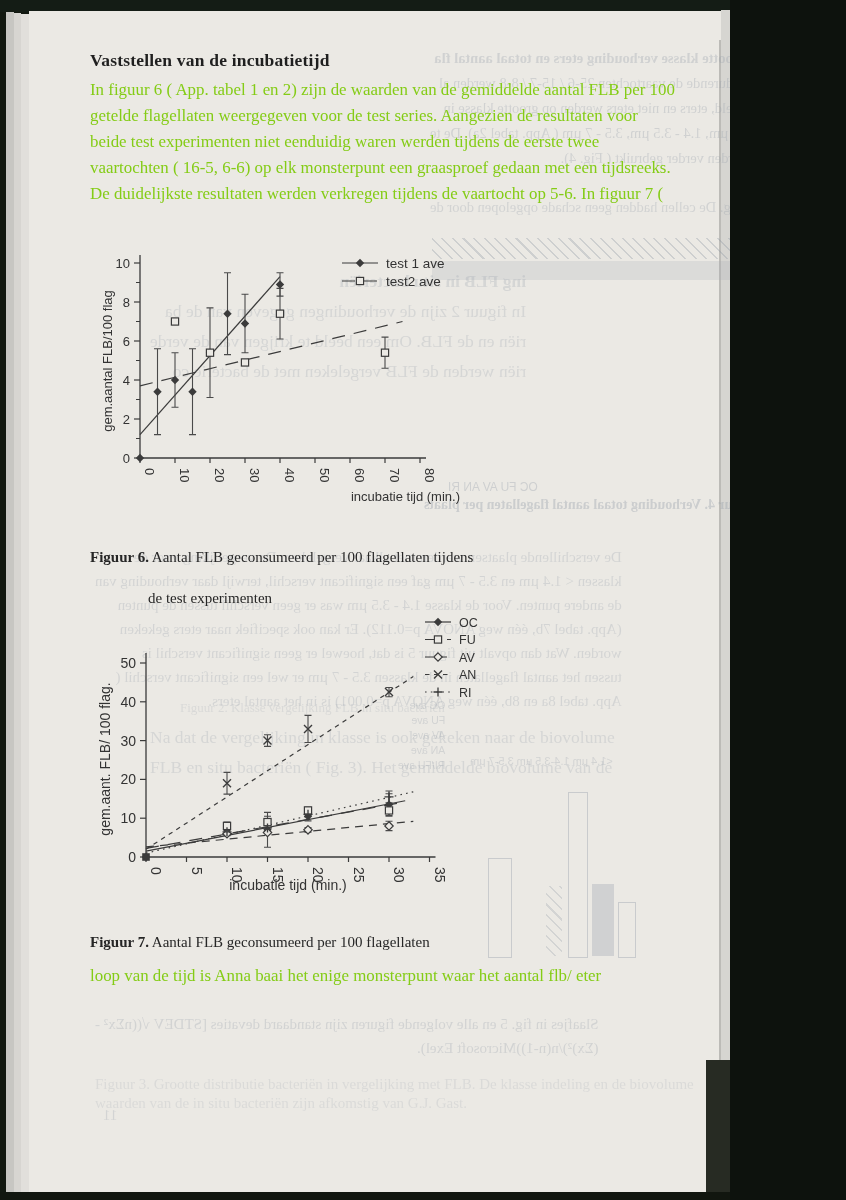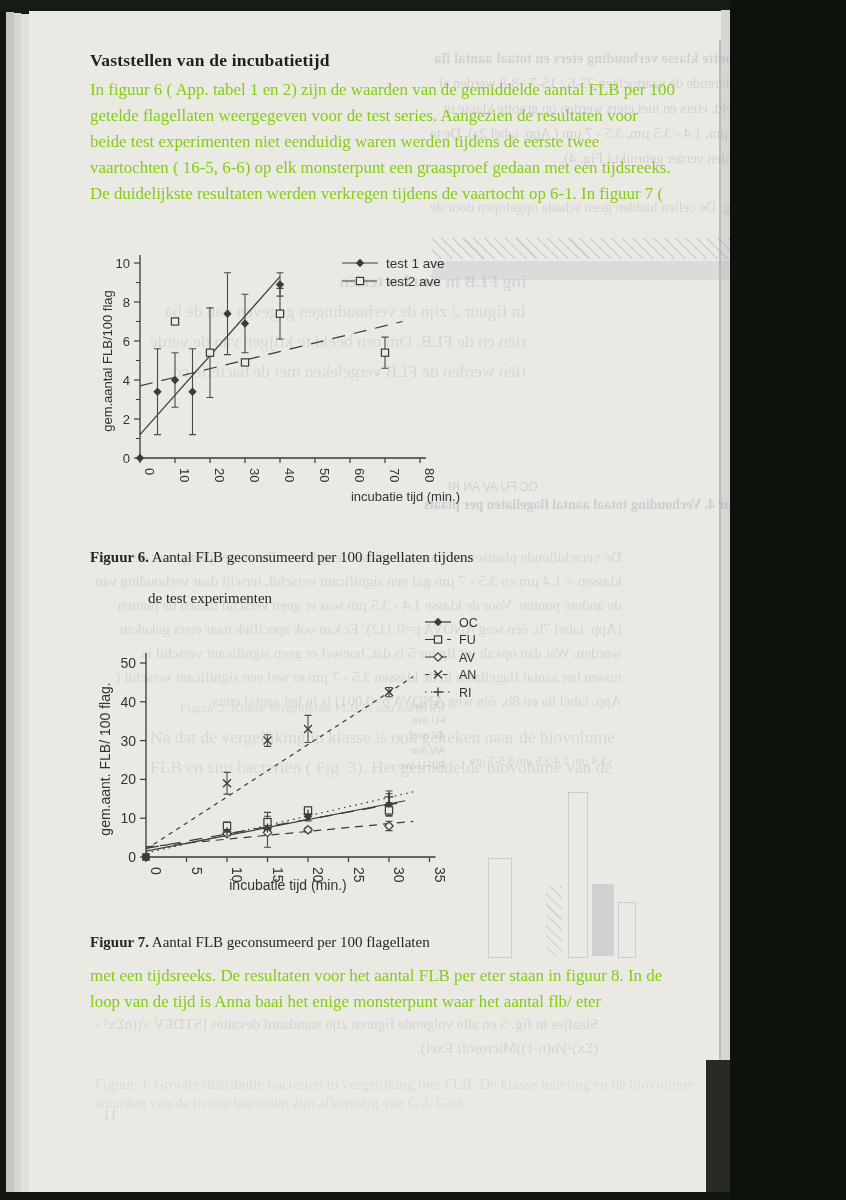--- a/index.html
+++ b/index.html
@@ -57,21 +57,21 @@
   <div class="gbar gray" style="left:592px;top:884px;width:22px;height:72px"></div>
   <div class="gbar goutline" style="left:618px;top:902px;width:16px;height:54px"></div>
 
   <div class="abs title chart" style="left:90px;top:50px">Vaststellen van de incubatietijd</div>
 
   <div class="abs chart" style="left:90px;top:77px">
       <div class="body-line">In figuur 6 ( App. tabel 1 en 2) zijn de waarden van de gemiddelde aantal FLB per 100</div>
       <div class="body-line">getelde flagellaten weergegeven voor de test series. Aangezien de resultaten voor</div>
       <div class="body-line">beide test experimenten niet eenduidig waren werden tijdens de eerste twee</div>
       <div class="body-line">vaartochten ( 16-5, 6-6) op elk monsterpunt een graasproef gedaan met een tijdsreeks.</div>
-      <div class="body-line">De duidelijkste resultaten werden verkregen tijdens de vaartocht op 6-1. In figuur 7 (</div>
+      <div class="body-line">De duidelijkste resultaten werden verkregen tijdens de vaartocht op 5-6. In figuur 7 (</div>
     </div>
 
   <svg id="fig6" class="abs chart" style="left:86px;top:240px" width="440" height="272">
       <path d="M54 15L54 218L340 218" fill="none" stroke="#3b3b3b" stroke-width="1.3"></path>
       <line x1="48" y1="218" x2="54" y2="218" stroke="#3b3b3b" stroke-width="1.2"></line>
       <text x="44" y="222.68" text-anchor="end" font-size="13" fill="#333">0</text>
       <line x1="48" y1="179" x2="54" y2="179" stroke="#3b3b3b" stroke-width="1.2"></line>
       <text x="44" y="183.68" text-anchor="end" font-size="13" fill="#333">2</text>
       <line x1="48" y1="140" x2="54" y2="140" stroke="#3b3b3b" stroke-width="1.2"></line>
       <text x="44" y="144.68" text-anchor="end" font-size="13" fill="#333">4</text>
@@ -232,21 +232,20 @@
       <line x1="339" y1="84" x2="365" y2="84" stroke="#3b3b3b" stroke-width="1.2" stroke-dasharray="1.6,4.2"></line>
       <path d="M347.5 84L356.5 84M352 79.5L352 88.5" stroke="#3b3b3b" stroke-width="1.3"></path>
       <text x="373" y="88.5" font-size="12.5" fill="#333">RI</text>
     </svg>
 
   <div class="abs caption chart" style="left:90px;top:934px">
     <b>Figuur 7.</b><span> Aantal FLB geconsumeerd per 100 flagellaten</span>
   </div>
 
   <div class="abs chart" style="left:90px;top:963px">
-      <div class="body-line">met een tijdsreeks. De resultaten voor het aantal FLB per eter staan in figuur 8. In de</div>
       <div class="body-line">loop van de tijd is Anna baai het enige monsterpunt waar het aantal flb/ eter</div>
     </div>
 
   <div class="abs pageno chart" style="left:733px;top:1106px">12</div>
 <div class="ghost m" style="left: 430px; top: 46px; font-size: 14.5px; line-height: 25px; opacity: 0.32;">
       <div style="font-weight: bold;">Grootte klasse verhouding eters en totaal aantal fla</div>
       <div>Gedurende de vaartochten 25-6 / 15-7 / 8-8 werden al</div>
       <div>geteld, eters en niet eters werden op grootte klasse in</div>
       <div>1.4 µm, 1.4 - 3.5 µm, 3.5 - 7 µm ( App. tabel 2a). De te</div>
       <div>werden verder gebruikt ( Fig. 4).</div>

